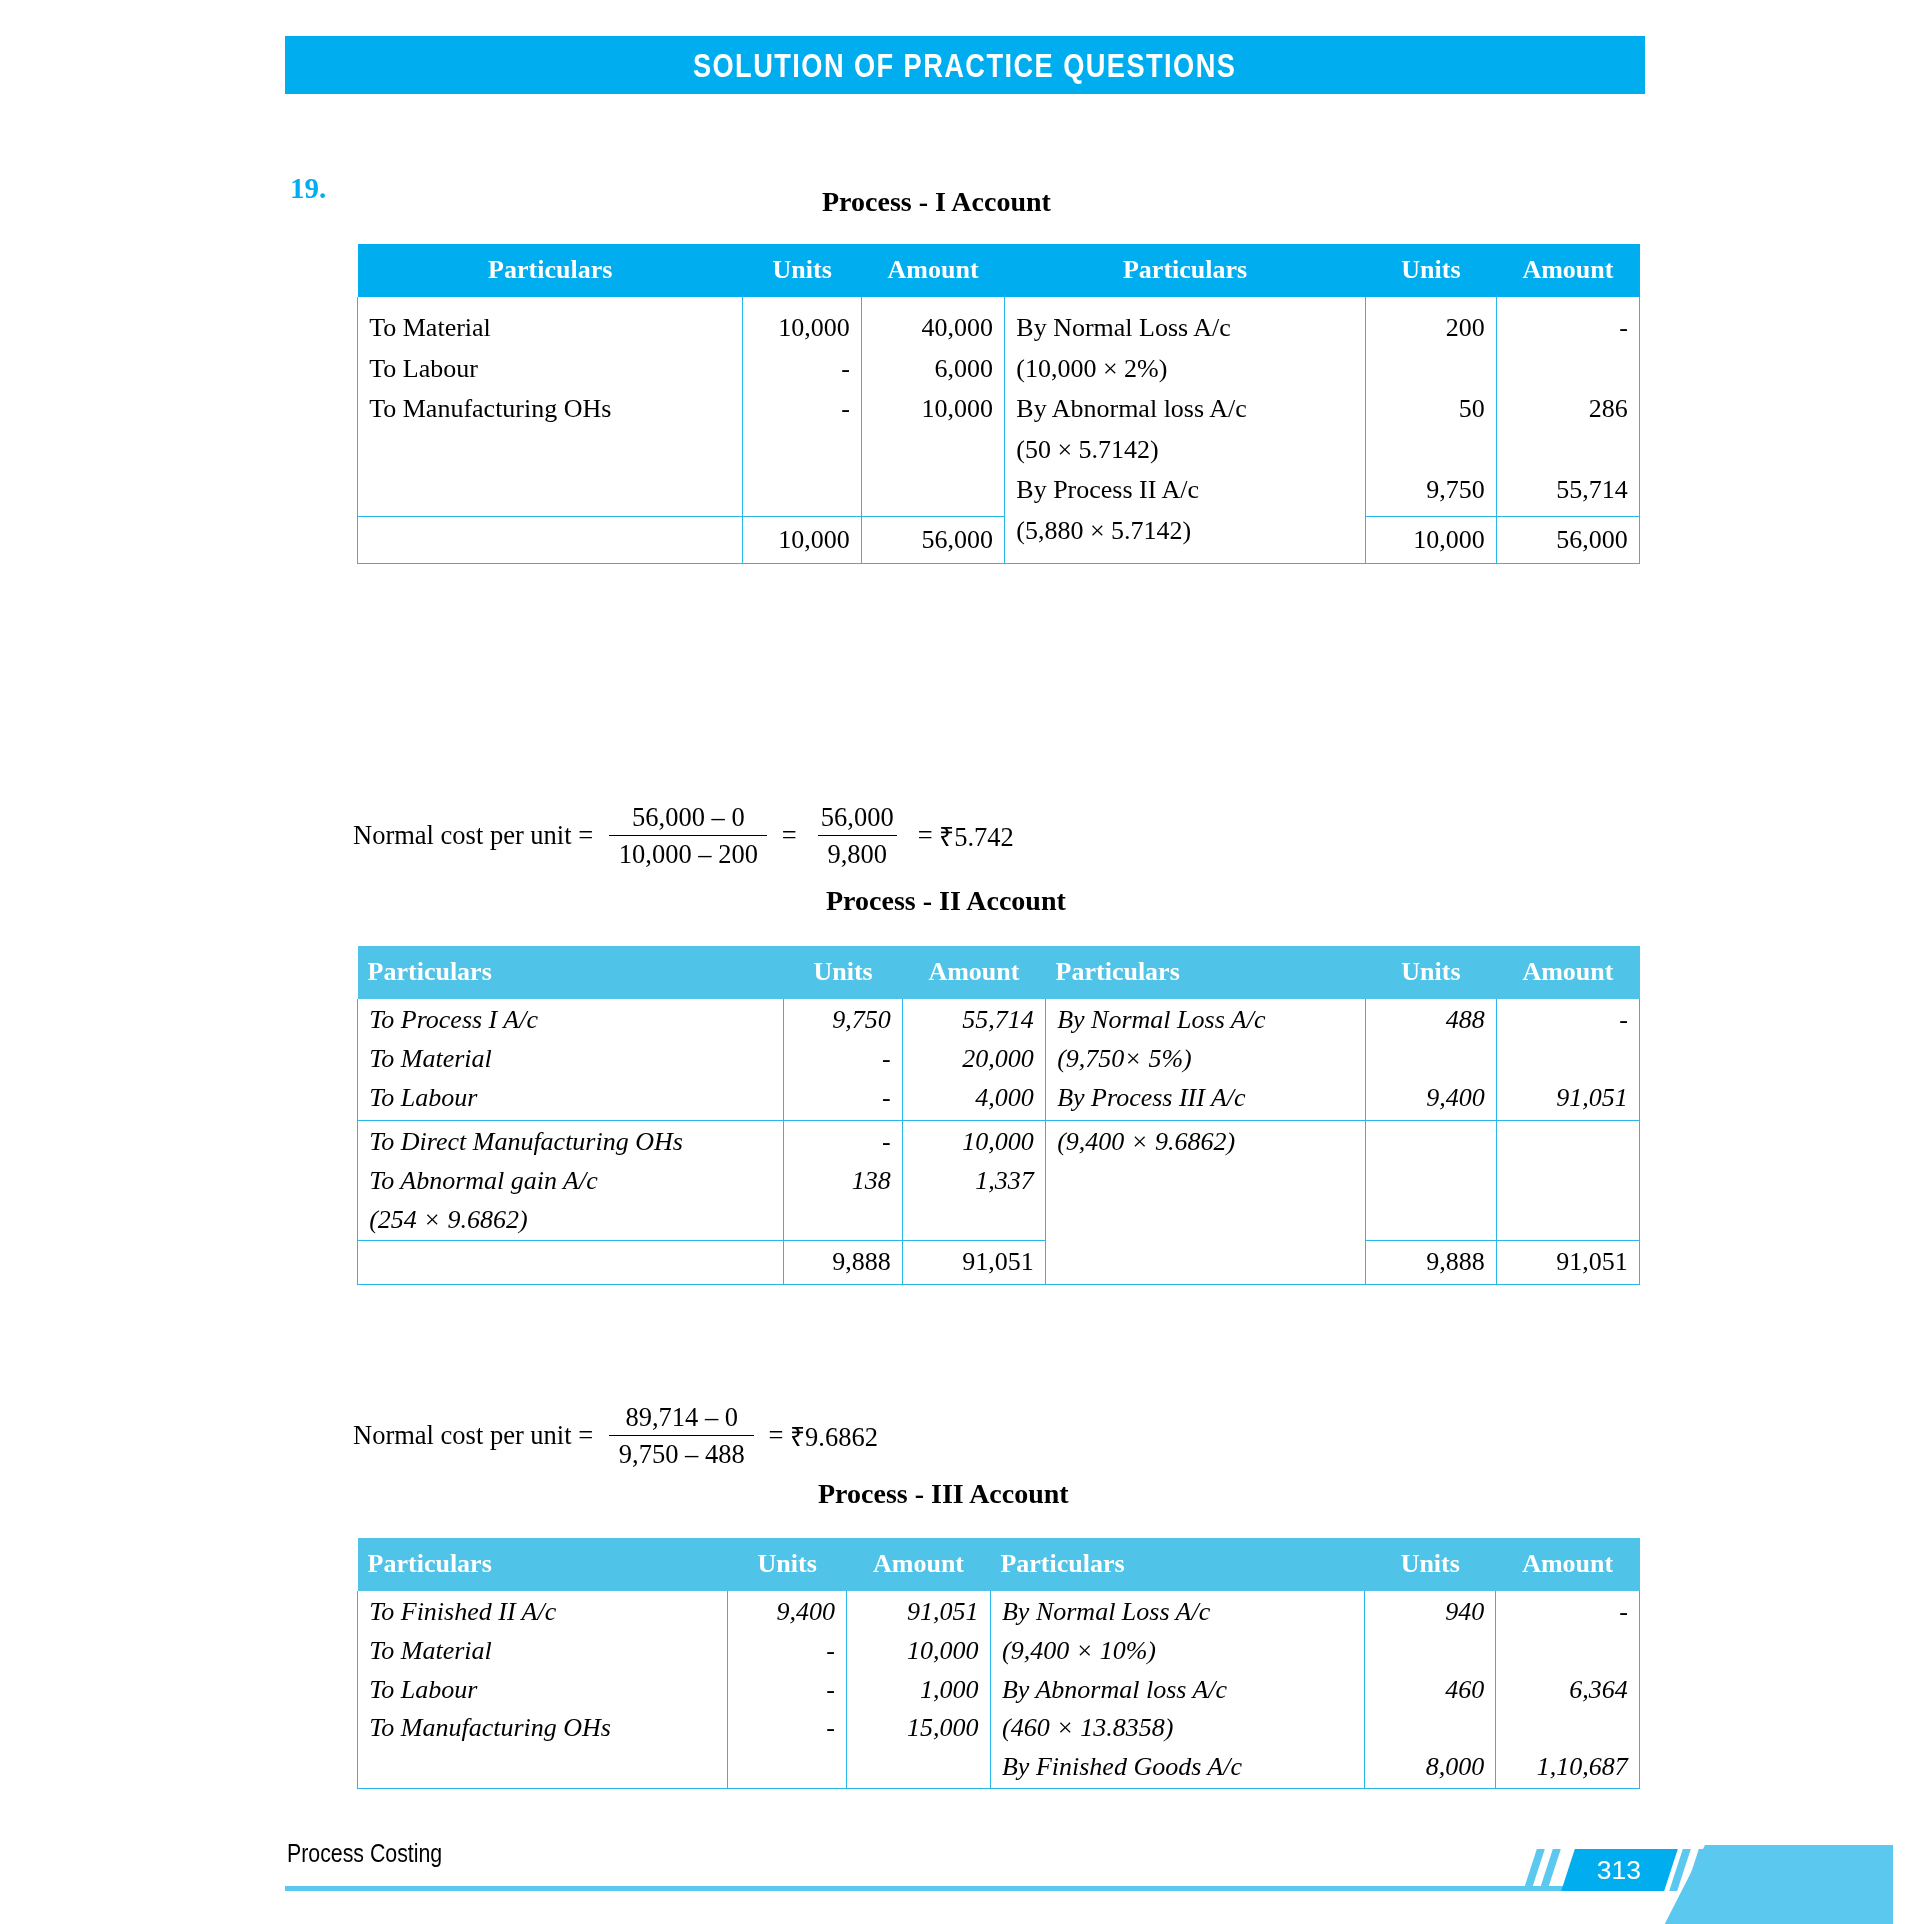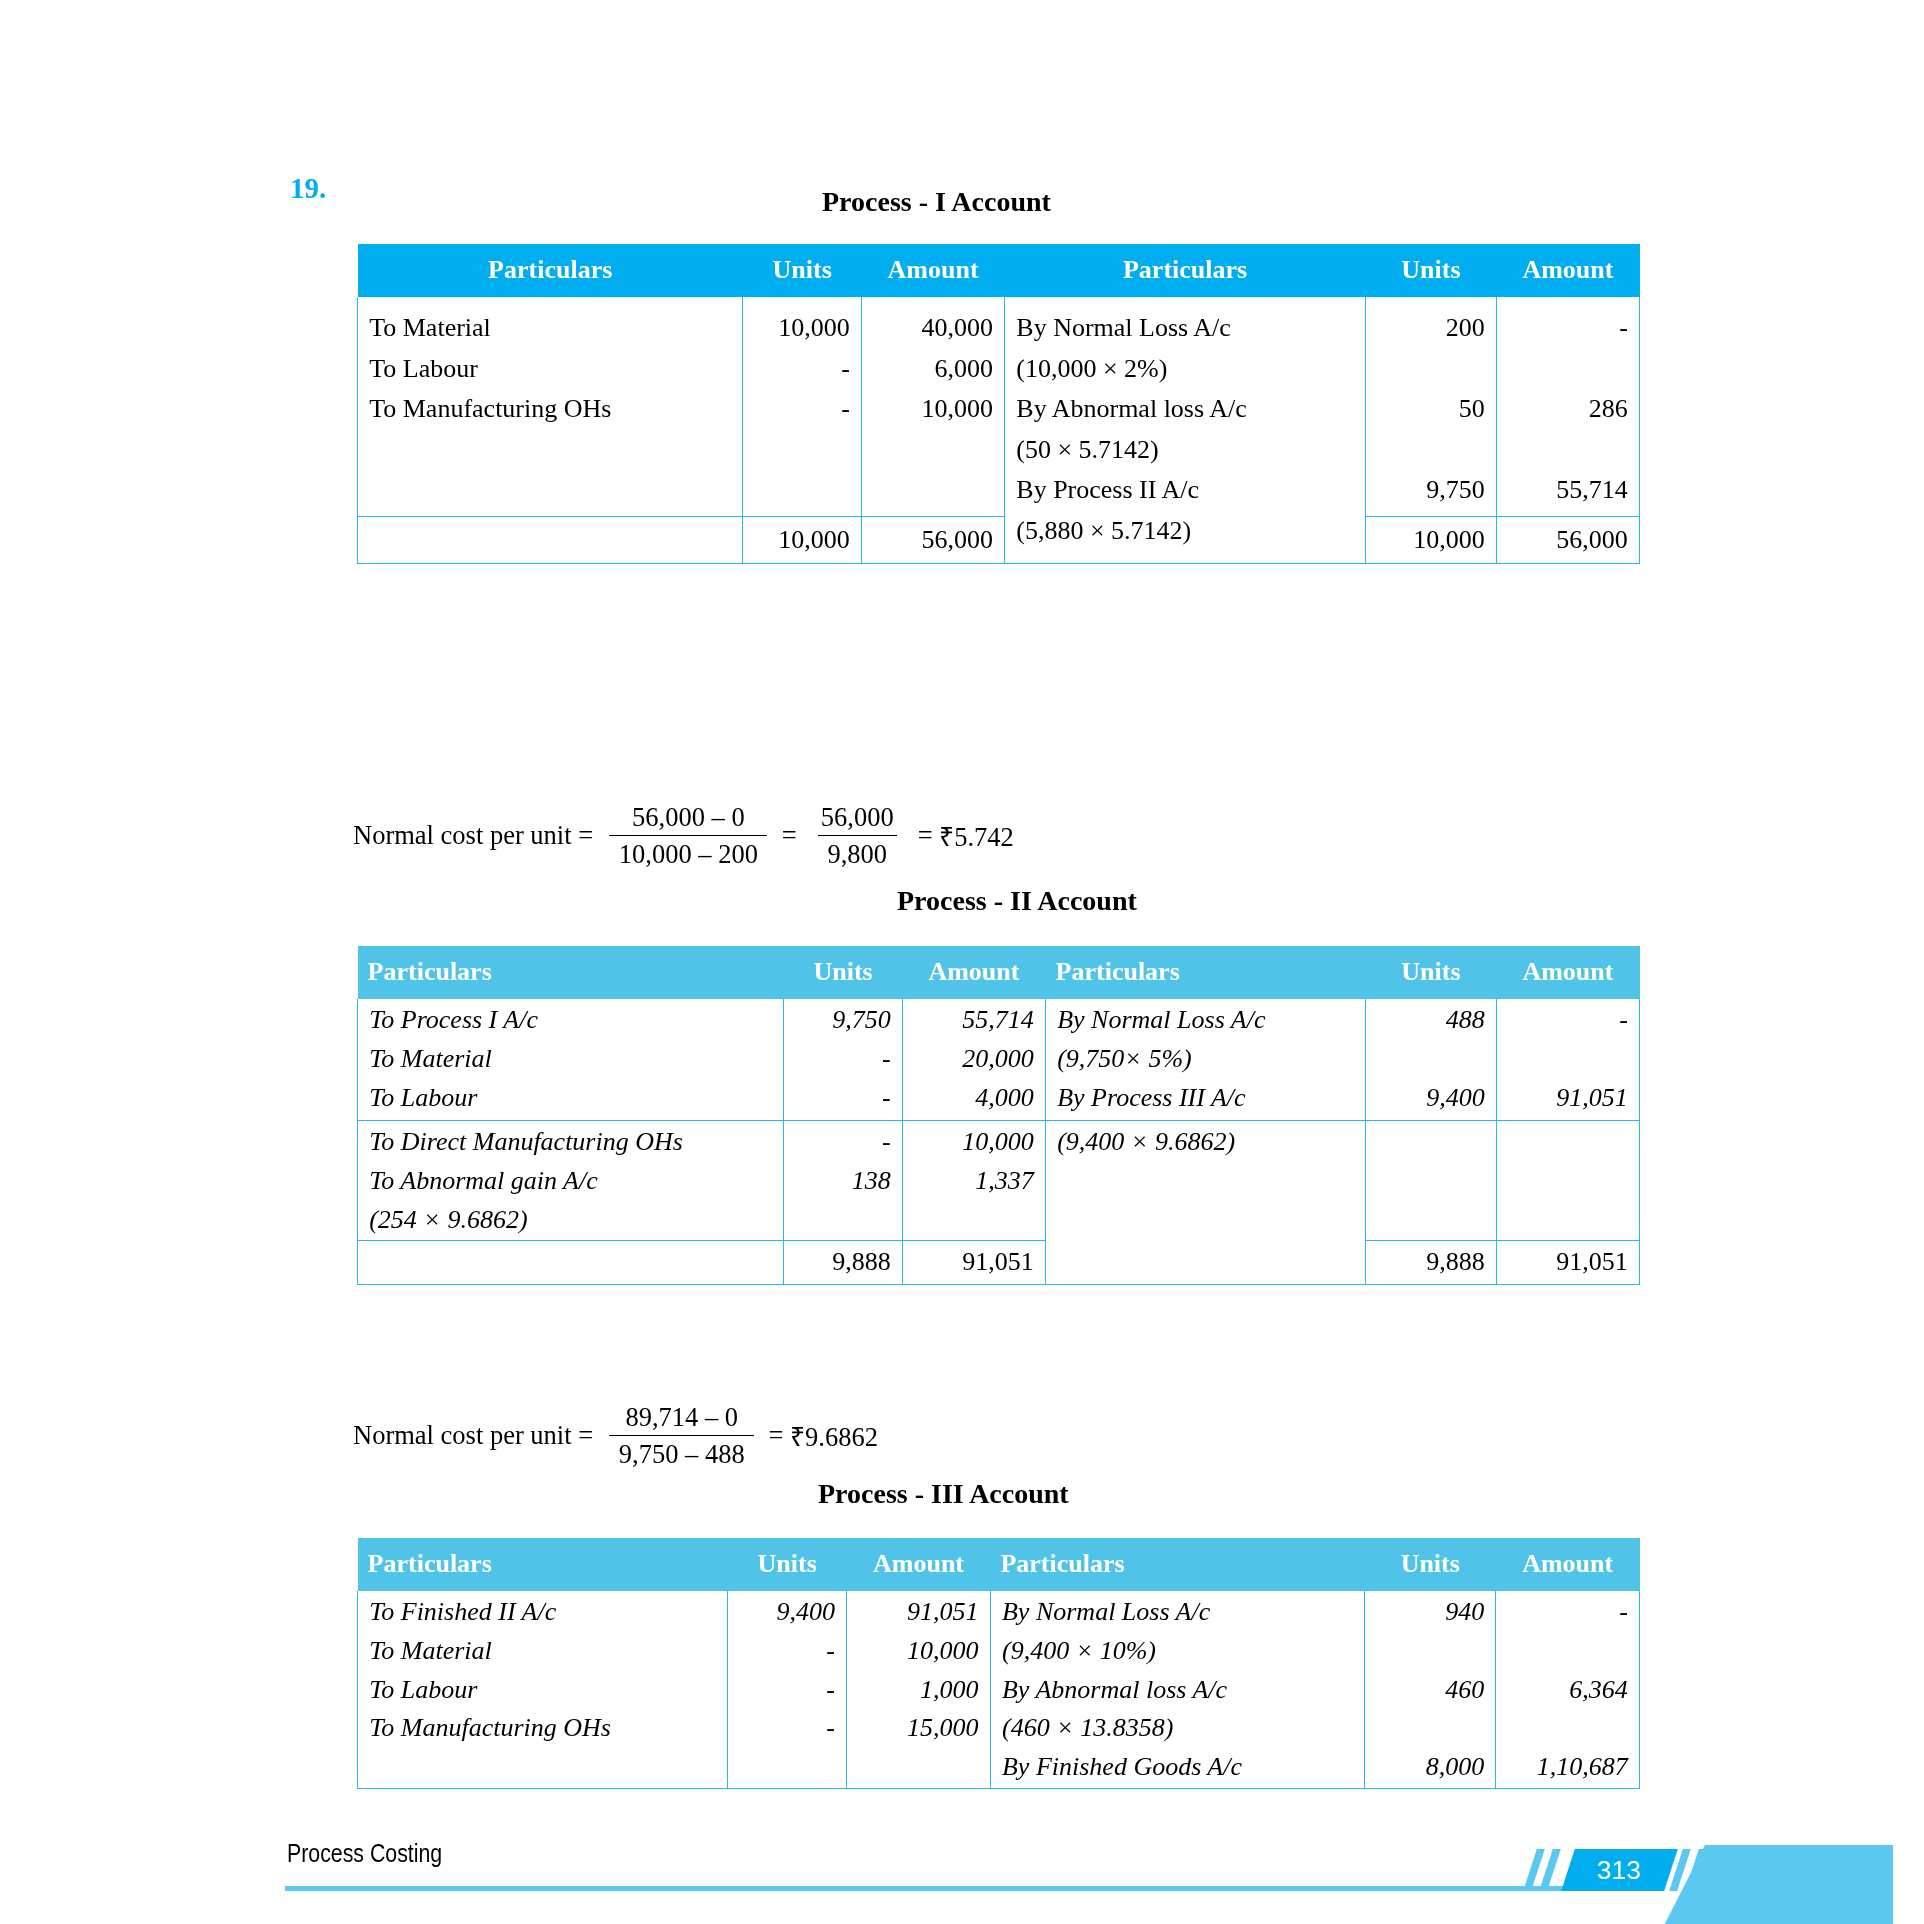--- a/index.html
+++ b/index.html
@@ -142,20 +142,23 @@
     width: 241px; height: 104px;
     background: #5BC8F0;
     clip-path: polygon(22% 0, 100% 0, 100% 100%, 0% 100%);
   }
 </style>
 </head>
 <body>
 
 <div class="page">
 
+  <div class="banner">
+    <div class="banner-title">SOLUTION OF PRACTICE QUESTIONS</div>
+  </div>
 
   <div class="qnum">19.</div>
 
   <div class="acct-title" style="left:822px; top:186px;">Process - I Account</div>
 
   <table class="ledger t1" style="left:357px; top:243px; width:1283px;">
     <colgroup>
       <col style="width:377px">
         <col style="width:116px">
         <col style="width:140px">
@@ -253,21 +256,21 @@
     </span>
     <span class="eq">=</span>
     <span class="frac">
       <span class="num">56,000</span>
       <span class="den">9,800</span>
     </span>
     <span class="eq">=</span>
     <span>₹5.742</span>
   </div>
 
-  <div class="acct-title" style="left:897px; top:885px;text-align:right;">Process - II Account</div>
+  <div class="acct-title" style="left:826px; top:885px;text-align:right;">Process - II Account</div>
 
   <table class="ledger t2" style="left:357px; top:945px; width:1283px;">
     <colgroup>
       <col style="width:417px">
         <col style="width:116px">
         <col style="width:140px">
       <col style="width:313px">
         <col style="width:128px">
         <col style="width:140px">
     </colgroup>

